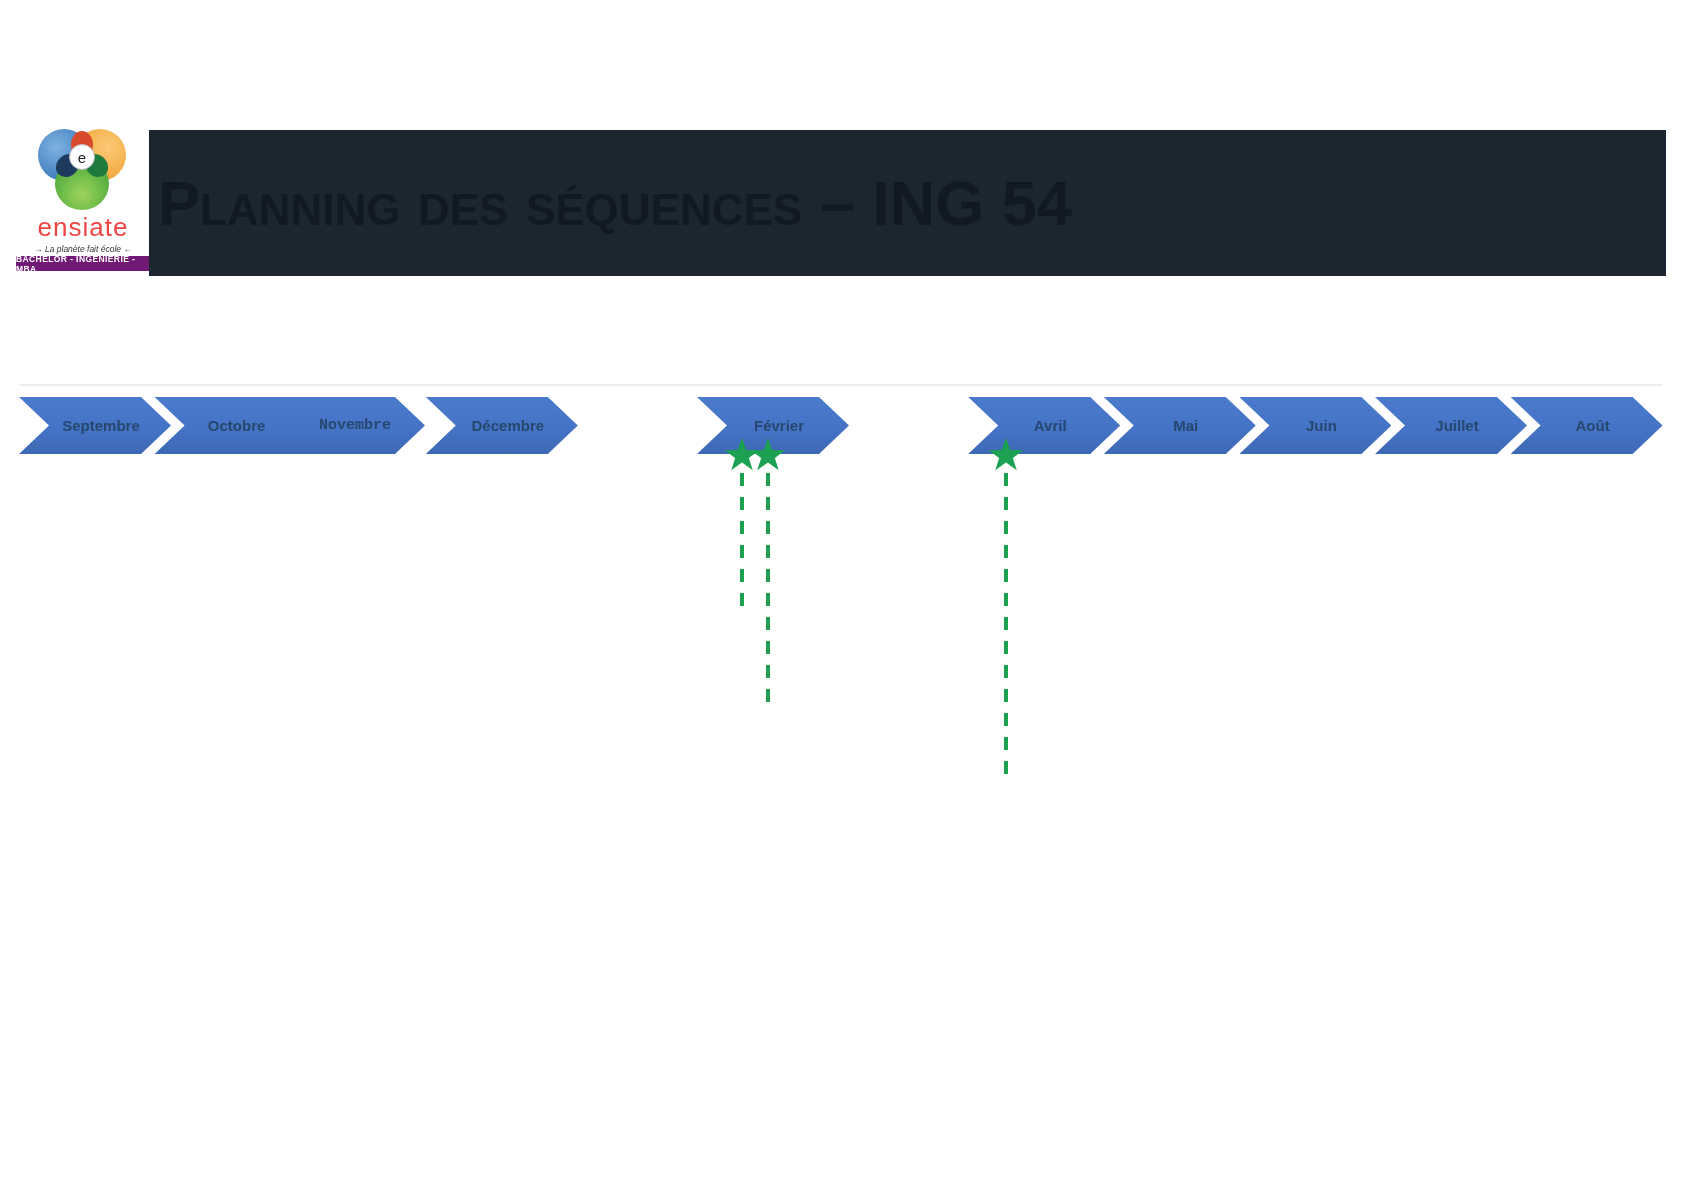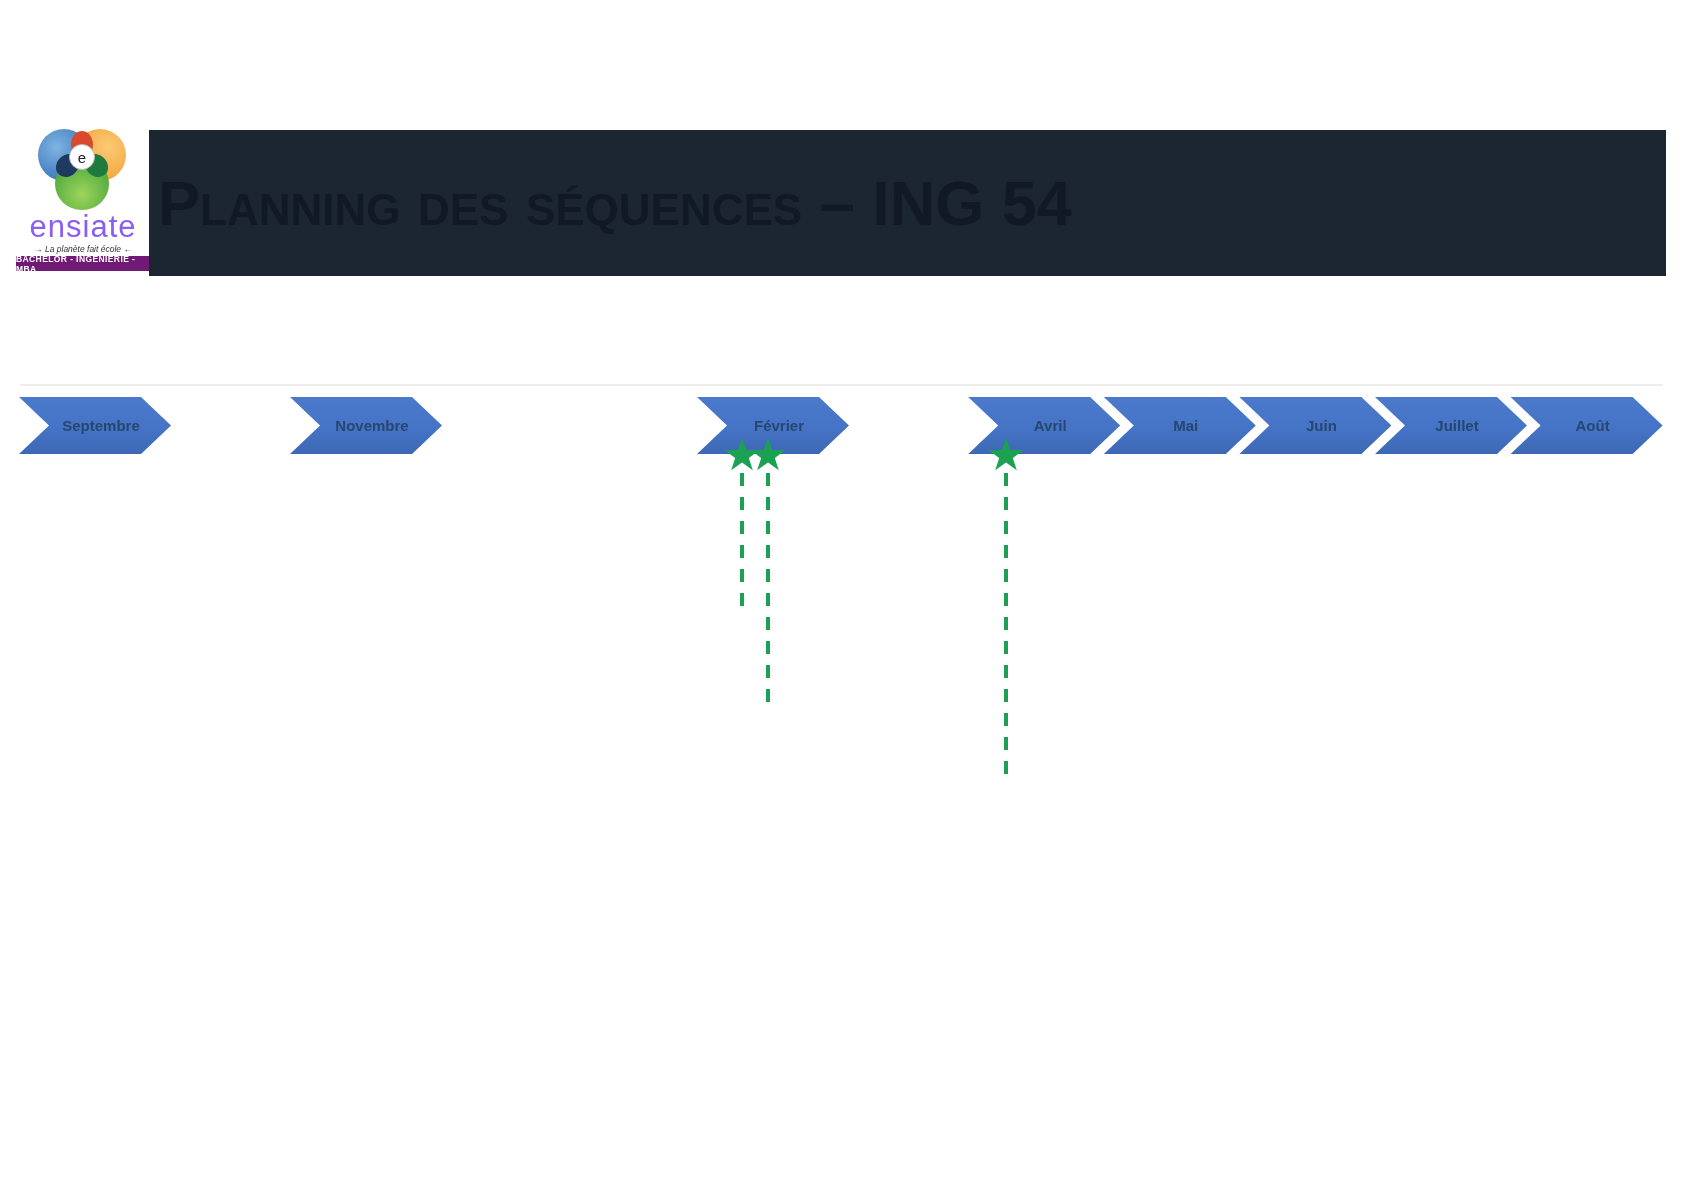--- a/index.html
+++ b/index.html
@@ -14,21 +14,21 @@
   .logo-mark{position:absolute;left:24px;top:6px;width:90px;height:86px;}
   .logo-mark div{position:absolute;}
   .c-blue{left:0px;top:5px;width:52px;height:52px;border-radius:50%;background:radial-gradient(circle at 35% 35%, #7fb3e0, #3E7BBE 70%);}
   .c-orange{left:36px;top:5px;width:52px;height:52px;border-radius:50%;background:radial-gradient(circle at 65% 35%, #fbc976, #F2A83B 70%);}
   .c-green{left:17px;top:34px;width:54px;height:52px;border-radius:50%;background:radial-gradient(circle at 50% 70%, #9ed45c, #4CA93C 75%);}
   .p-red{left:33px;top:7px;width:22px;height:27px;border-radius:50%;background:#D84A2B;}
   .p-navy{left:19px;top:29px;width:21px;height:25px;border-radius:50%;background:#1E3A5F;transform:rotate(45deg);}
   .p-dgreen{left:48px;top:29px;width:21px;height:25px;border-radius:50%;background:#1F7A3D;transform:rotate(-45deg);}
   .c-center{left:31px;top:20px;width:26px;height:26px;border-radius:50%;background:#ffffff;border:1px solid #bbb;
     display:flex;align-items:center;justify-content:center;font-size:15px;color:#222;box-sizing:border-box;}
-  .wordmark{position:absolute;left:0;top:94px;width:138px;text-align:center;font-size:31px;color:#8b5cf6;
+  .wordmark{position:absolute;left:0;top:94px;width:138px;text-align:center;font-size:26px;color:#ef4444;
     letter-spacing:1px;line-height:30px;}
   .tagline{position:absolute;left:0;top:126px;width:138px;text-align:center;font-size:8.5px;font-style:italic;color:#333;}
   .logo-banner{position:absolute;left:2px;top:138px;width:134px;height:15px;background:#701a75;color:#fff;
     font-size:8.5px;font-weight:bold;letter-spacing:.4px;display:flex;align-items:center;justify-content:center;box-sizing:border-box;}
 
   
   .header-banner{position:absolute;left:149px;top:130px;width:1517px;height:146px;background:#1B2631;
     display:flex;align-items:center;}
   .page-title{
     padding-left:9px;font-weight:bold;font-size:63px;line-height:63px;
@@ -77,22 +77,28 @@
   <div class="header-banner" style="background: rgb(27, 38, 49);">
     <div class="page-title" style="color: rgb(17, 26, 36);">Planning des séquences – ING 54</div>
   </div>
 
   <div class="row-topline"></div>
 
   <div class="timeline-row">
       <div class="chevron" style="left: 19px;">
         <span class="chevron-label" style="color: rgb(39, 71, 111);">Septembre</span>
       </div>
-      <div class="chevron" style="left: 290px;">
+      <div class="chevron" style="left: 154.6px;">
+        <span class="chevron-label" style="color: rgb(39, 71, 111);">Octobre</span>
+      </div>
+      <div class="chevron" style="left: 273px; font-family: Liberation Mono, monospace;">
         <span class="chevron-label" style="color: rgb(39, 71, 111);">Novembre</span>
+      </div>
+      <div class="chevron" style="left: 425.8px;">
+        <span class="chevron-label" style="color: rgb(39, 71, 111);">Décembre</span>
       </div>
       <div class="chevron" style="left: 697px;">
         <span class="chevron-label" style="color: rgb(39, 71, 111);">Février</span>
       </div>
       <div class="chevron" style="left: 968.2px;">
         <span class="chevron-label" style="color: rgb(39, 71, 111);">Avril</span>
       </div>
       <div class="chevron" style="left: 1103.8px;">
         <span class="chevron-label" style="color: rgb(39, 71, 111);">Mai</span>
       </div>

